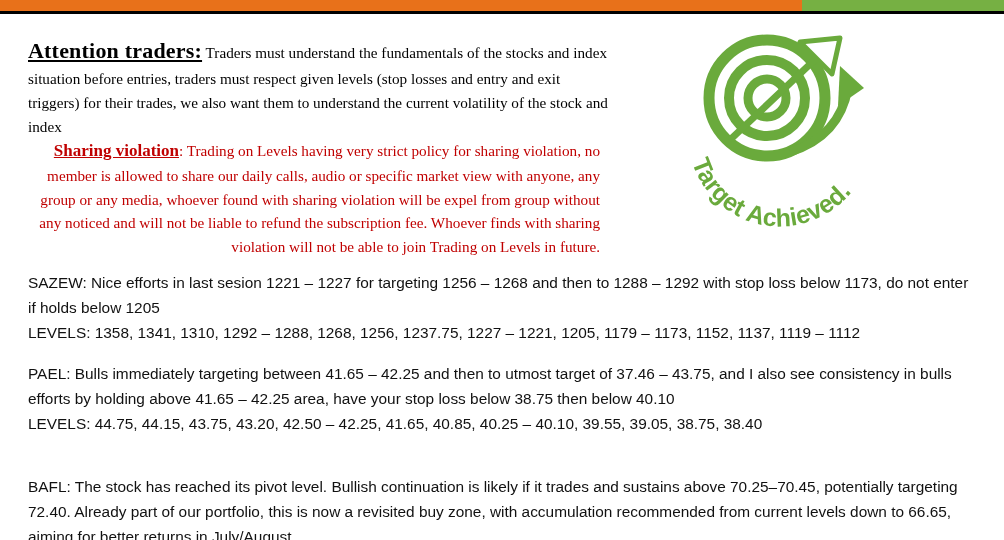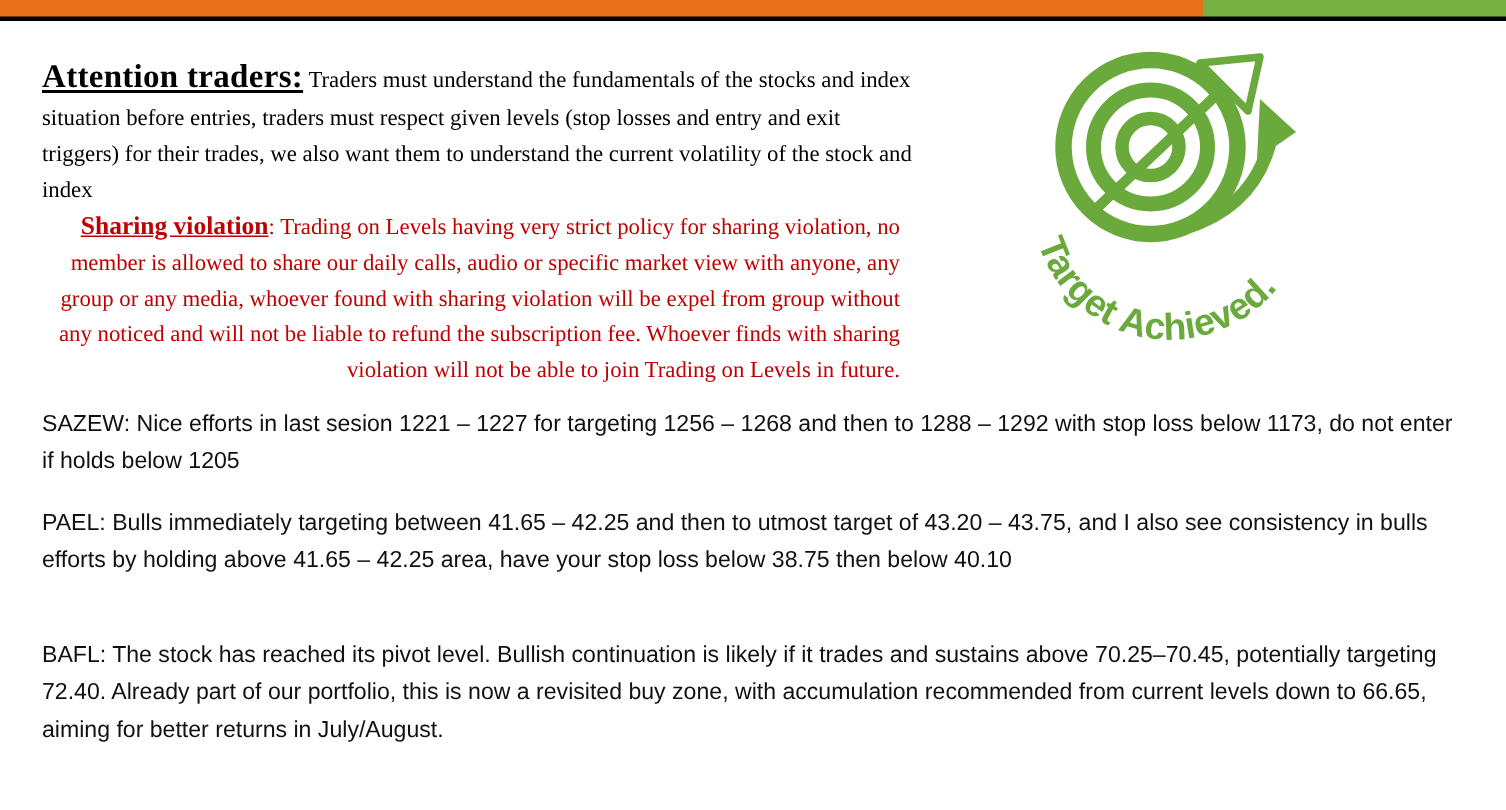--- a/index.html
+++ b/index.html
@@ -156,24 +156,26 @@
       <text font-family="'Liberation Sans', sans-serif" font-size="25" font-weight="bold" fill="#6aaa3c">
         <textPath href="#stampArc" startOffset="4%">Target Achieved.</textPath>
       </text>
     </svg>
   </div>
 
   <div class="calls">
 
     <div class="call-block">
       <div class="call-line">SAZEW: Nice efforts in last sesion 1221 – 1227 for targeting 1256 – 1268 and then to 1288 – 1292 with stop loss below 1173, do not enter if holds below 1205</div>
+      <div class="levels-line">LEVELS: 1358, 1341, 1310, 1292 – 1288, 1268, 1256, 1237.75, 1227 – 1221, 1205, 1179 – 1173, 1152, 1137, 1119 – 1112</div>
     </div>
 
     <div class="call-block">
-      <div class="call-line">PAEL: Bulls immediately targeting between 41.65 – 42.25 and then to utmost target of 43.20 – 43.75, and I also see consistency in bulls efforts by holding above 41.65 – 42.25 area, have your stop loss below 38.75 then below 40.10</div>
+      <div class="call-line">PAEL: Bulls immediately targeting between 41.65 – 42.25 and then to utmost target of 37.46 – 43.75, and I also see consistency in bulls efforts by holding above 41.65 – 42.25 area, have your stop loss below 38.75 then below 40.10</div>
+      <div class="levels-line">LEVELS: 44.75, 44.15, 43.75, 43.20, 42.50 – 42.25, 41.65, 40.85, 40.25 – 40.10, 39.55, 39.05, 38.75, 38.40</div>
     </div>
 
     <div class="gap-small"></div>
 
     <div class="call-block">
       <div class="call-line">BAFL: The stock has reached its pivot level. Bullish continuation is likely if it trades and sustains above 70.25–70.45, potentially targeting 72.40. Already part of our portfolio, this is now a revisited buy zone, with accumulation recommended from current levels down to 66.65, aiming for better returns in July/August.</div>
     </div>
 
   </div>
 

